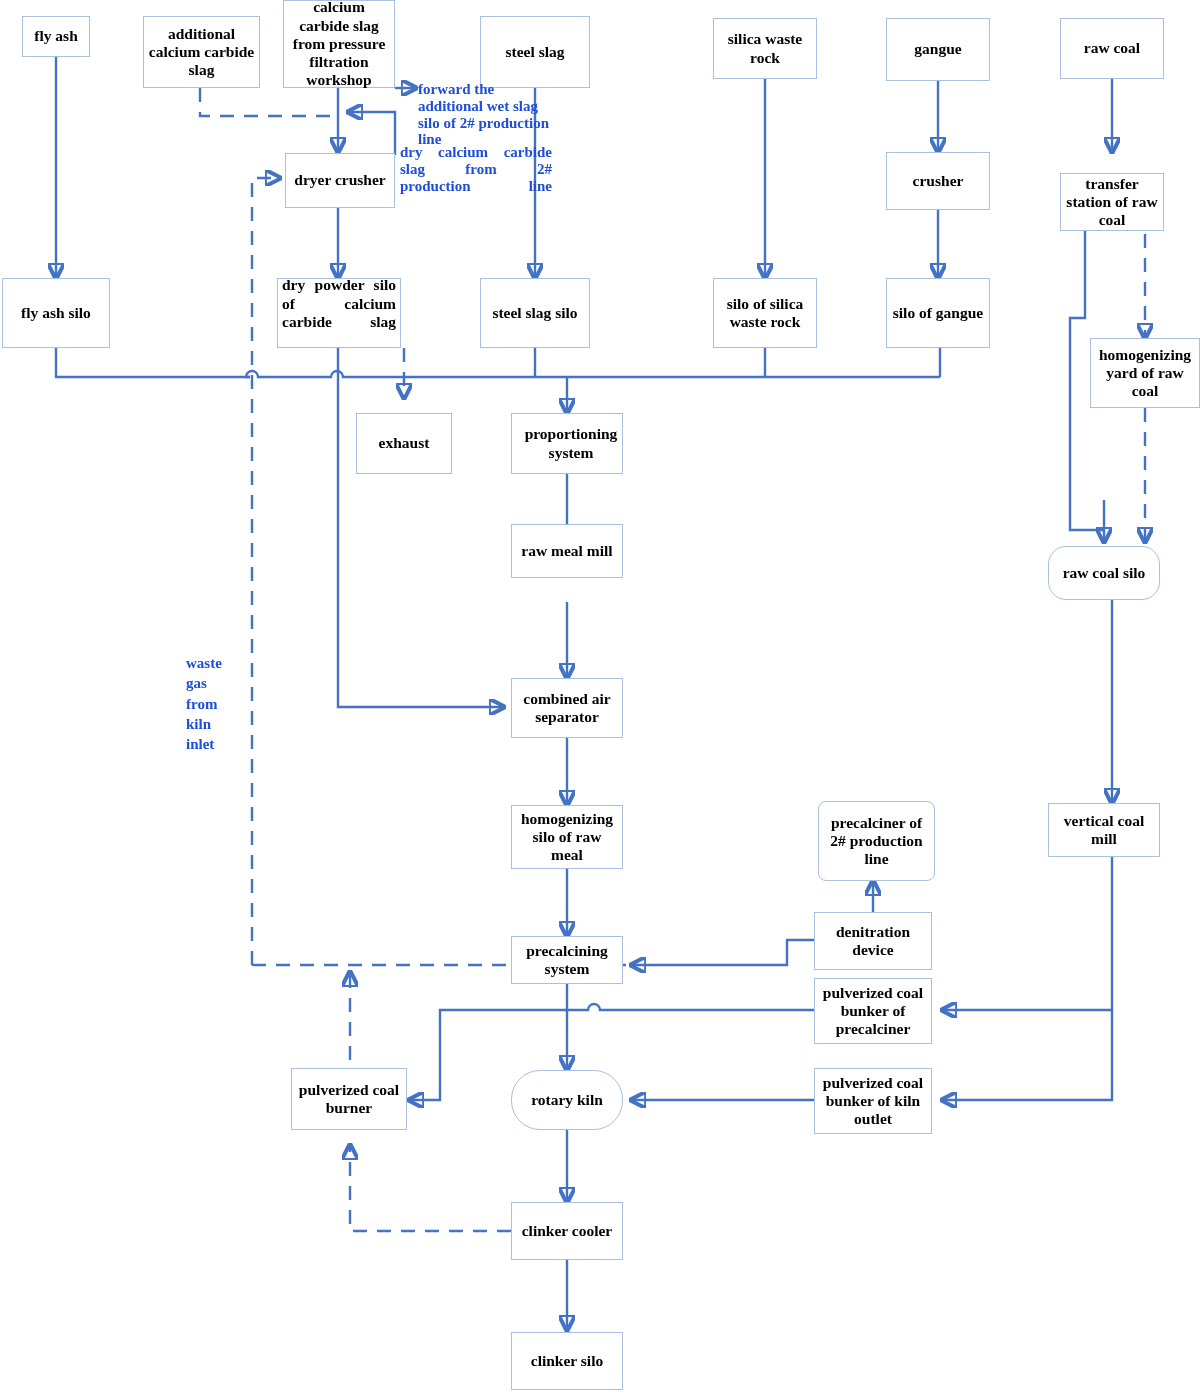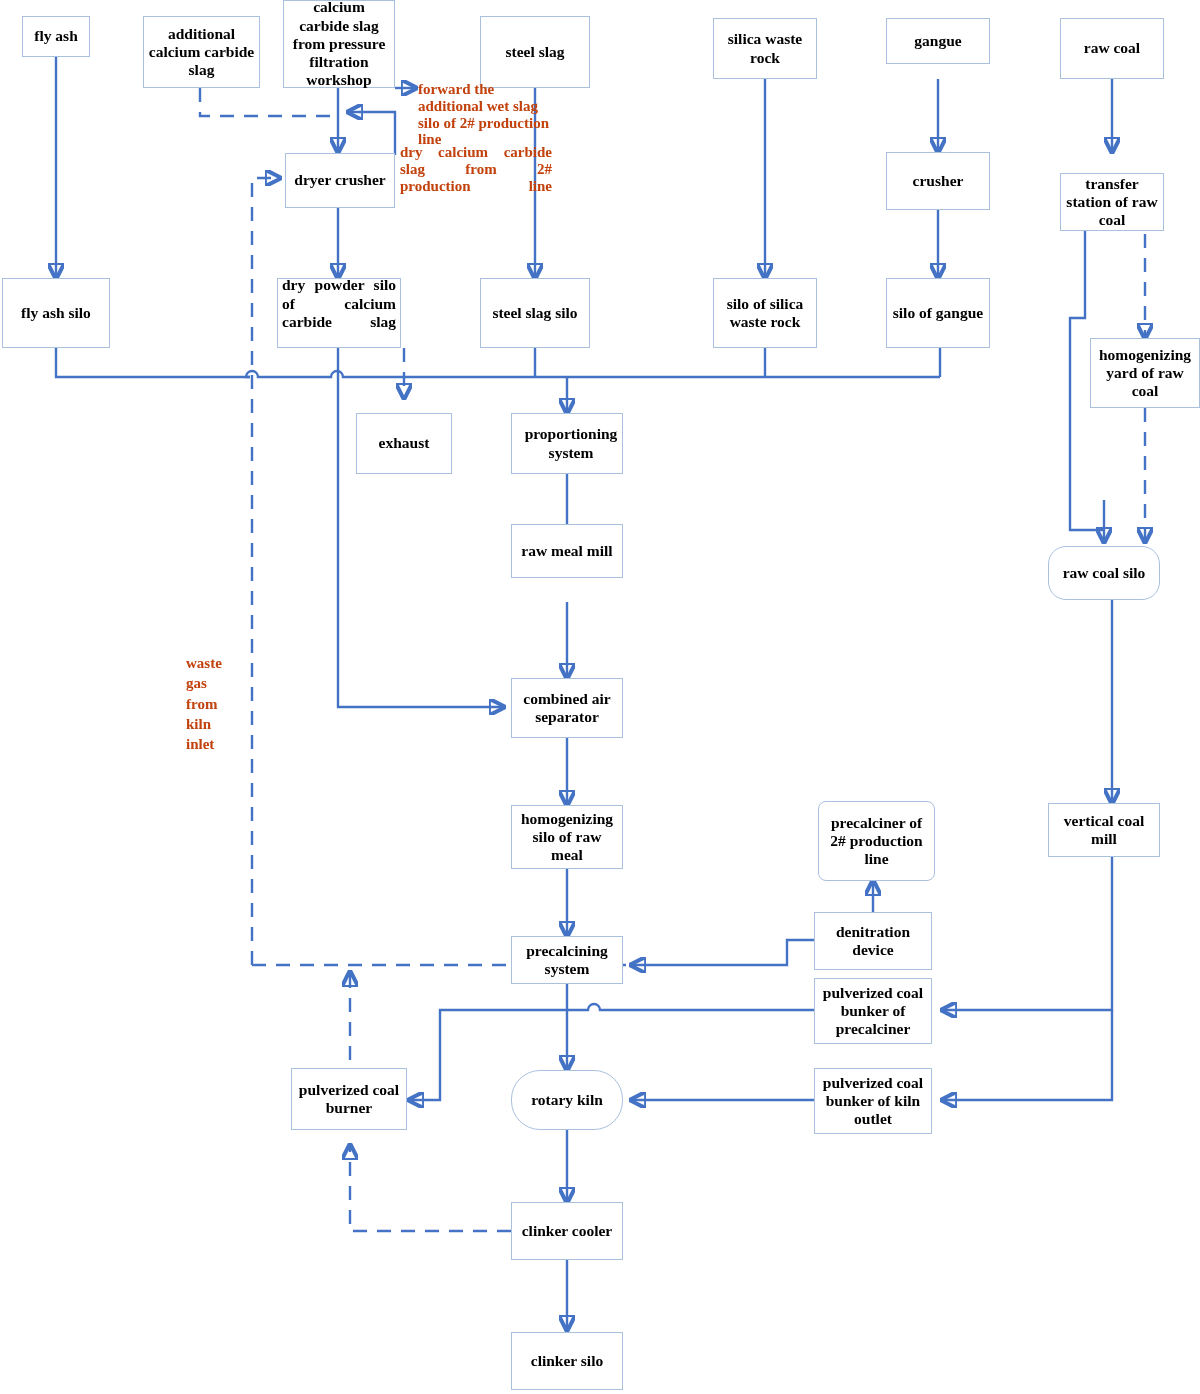--- a/index.html
+++ b/index.html
@@ -19,21 +19,21 @@
     justify-content:center;
     text-align:center;
     padding:2px 4px;
     z-index:3;
   }
   .node.just{ text-align:justify; display:block; }
   .node.just > span{ display:block; width:100%; text-align:justify; }
   .node.just > span::after{ content:""; display:inline-block; width:100%; }
   .freelabel{
     position:absolute;
-    color:#c2410c;
+    color:#1d4ed8;
     font-weight:bold;
     font-size:15px;
     line-height:1.12;
     z-index:4;
     white-space:normal;
   }
   .freelabel.just{ text-align:justify; }
   .freelabel.just > span{display:block;}
   .freelabel.just > span::after{content:"";display:inline-block;width:100%;}
   svg#wires{position:absolute;left:0;top:0;width:1200px;height:1394px;z-index:1;}
@@ -138,21 +138,21 @@
     </div>
 
   <div class="node" style="left:480px; top:16px;  width:110px; height:72px;">
     <span>steel slag</span>
     </div>
 
   <div class="node" style="left:713px; top:18px;  width:104px; height:61px;">
     <span>silica waste rock</span>
     </div>
 
-  <div class="node" style="left:886px; top:18px;  width:104px; height:46px;">
+  <div class="node" style="left:886px; top:18px;  width:104px; height:63px;">
     <span>gangue</span>
     </div>
 
   <div class="node" style="left:1060px;top:18px;  width:104px; height:61px;">
     <span>raw coal</span>
     </div>
 
   <div class="node" style="left:285px; top:153px; width:110px; height:55px;">
     <span>dryer crusher</span>
     </div>

